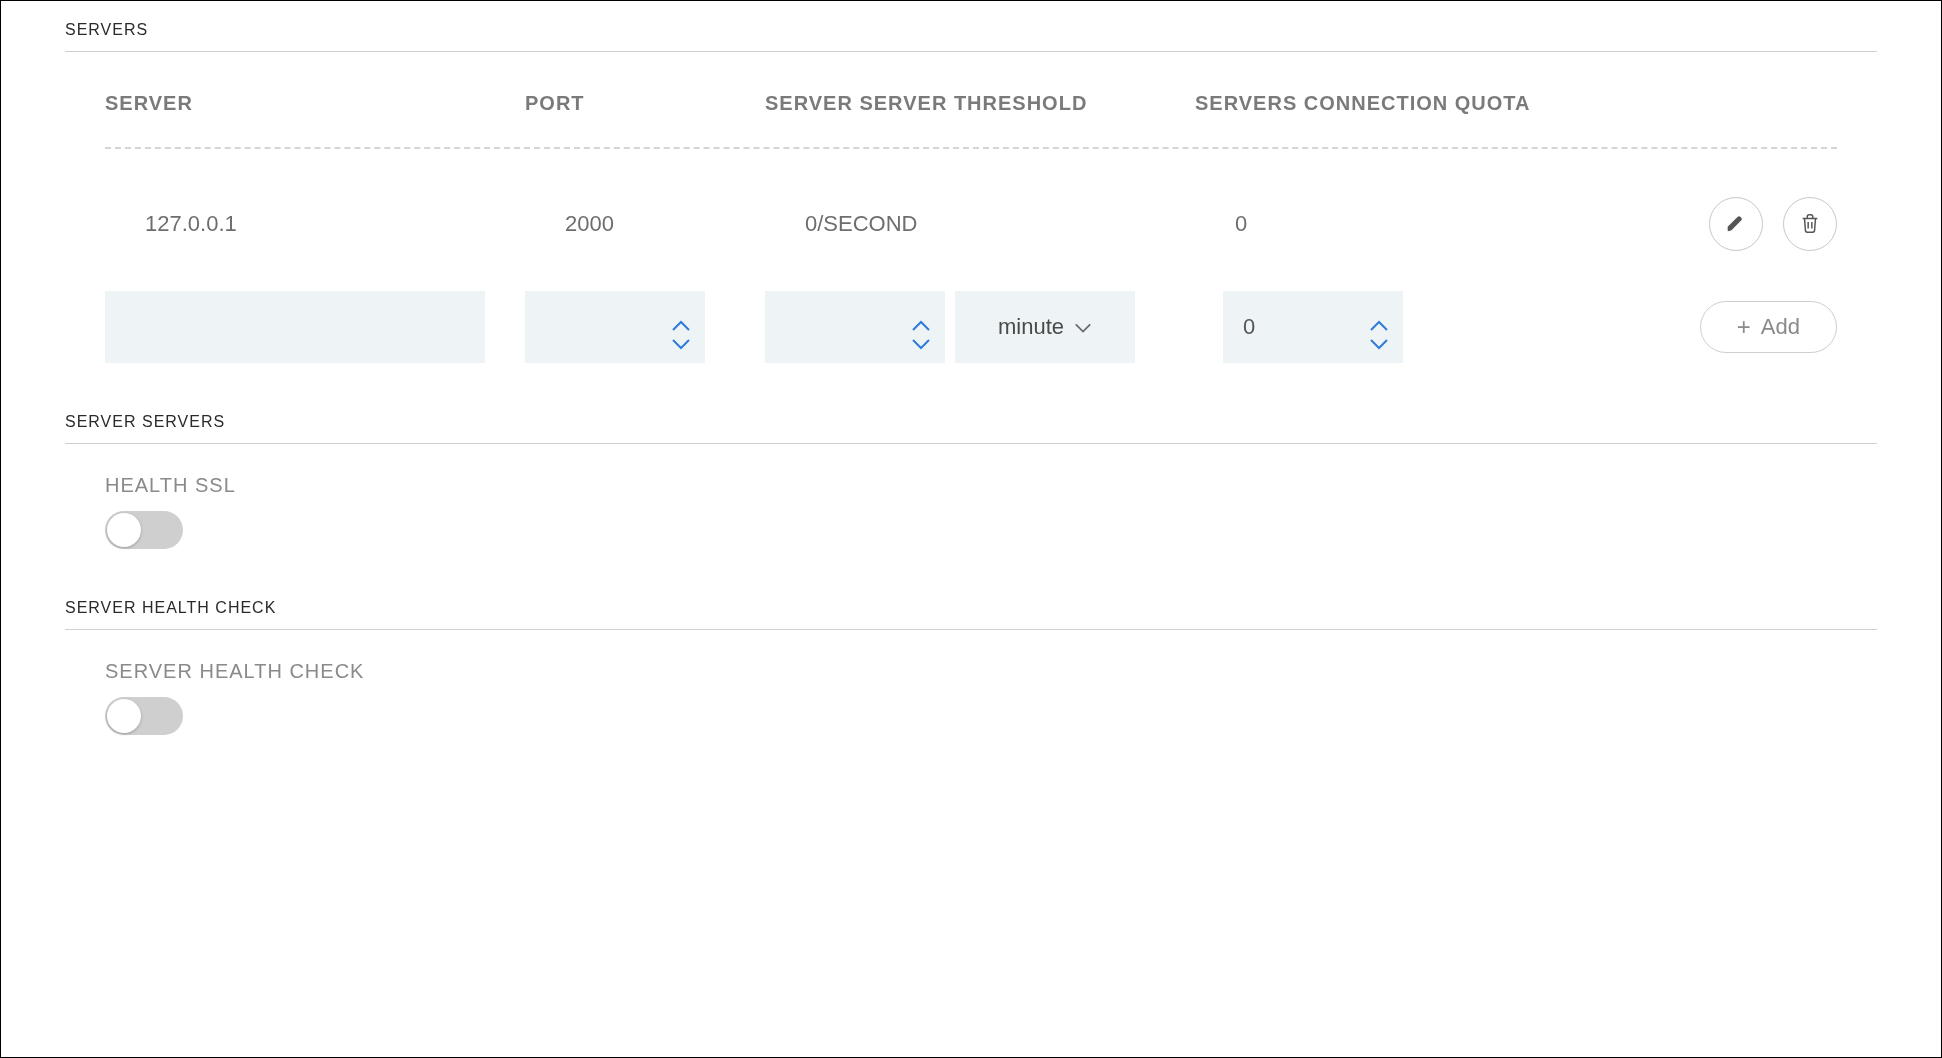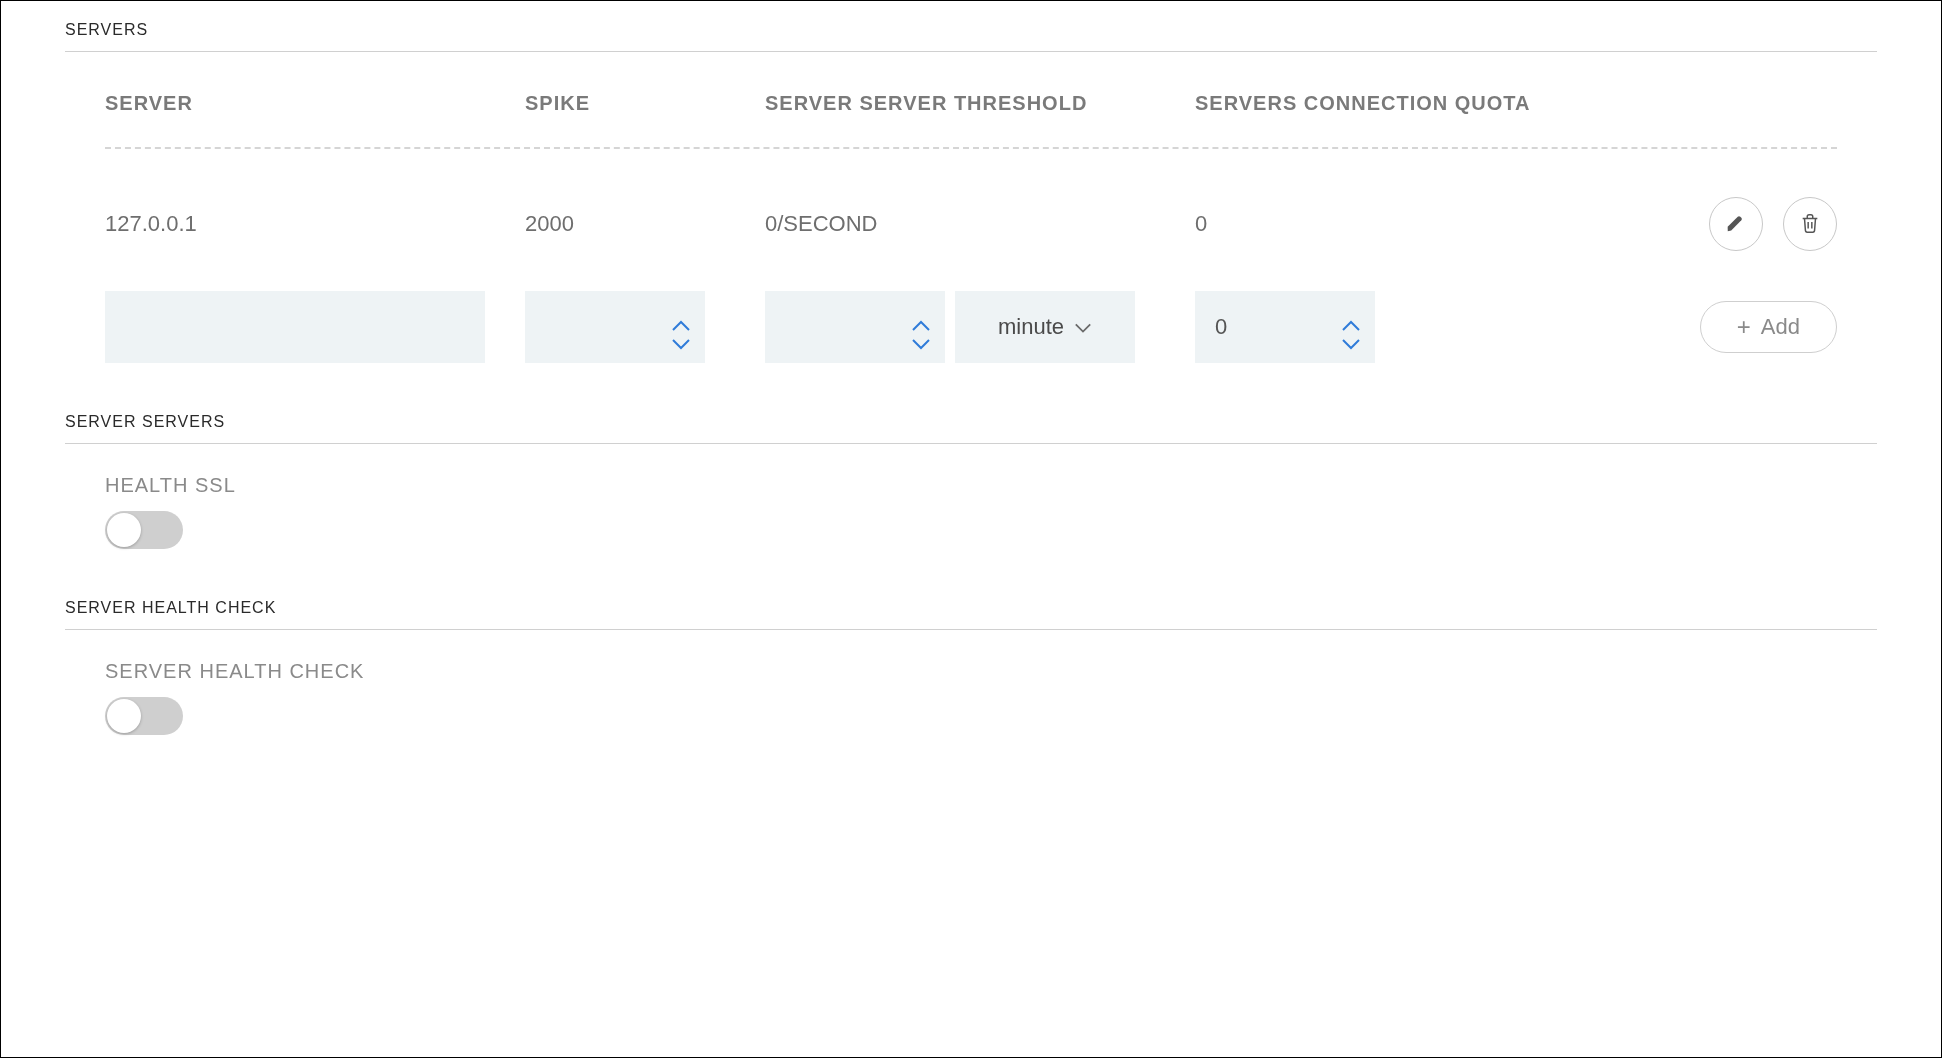--- a/index.html
+++ b/index.html
@@ -31,20 +31,21 @@
   .col { font-size: 20px; font-weight: 600; letter-spacing: 1px; color: #7a7a7a; }
   .col-server { flex: 0 0 420px; }
   .col-port   { flex: 0 0 240px; }
   .col-spike  { flex: 0 0 430px; }
   .col-quota  { flex: 0 0 400px; }
   .col-actions{ flex: 1; display: flex; justify-content: flex-end; gap: 20px; align-items: center; }
   .table-row {
     display: flex;
     align-items: center;
     padding: 48px 0 40px 0;
+    margin-left: 40px;
   }
   .cell { font-size: 22px; color: #6e6e6e; }
   .icon-btn {
     width: 54px; height: 54px; border-radius: 50%;
     border: 1px solid #c8c8c8; background: #fff;
     display: flex; align-items: center; justify-content: center;
     cursor: pointer;
   }
   .icon-btn svg { width: 22px; height: 22px; stroke: #555; fill: none; stroke-width: 1.6; }
   .icon-btn.pencil svg { fill: #555; stroke: none; }
@@ -67,21 +68,21 @@
     padding: 0 56px 0 20px;
   }
   .spinner .val { color: #555; }
   .spinner .arrows {
     position: absolute; right: 14px; top: 50%; transform: translateY(-50%);
     display: flex; flex-direction: column; gap: 6px;
   }
   .chev { width: 20px; height: 12px; cursor: pointer; }
   .chev svg { width: 20px; height: 12px; stroke: #2f7bd9; fill: none; stroke-width: 2; }
   .col-port-input { flex: 0 0 180px; margin-right: 60px; }
-  .col-spike-group { flex: 0 0 370px; display: flex; gap: 10px; margin-right: 60px; }
+  .col-spike-group { flex: 0 0 370px; display: flex; gap: 10px; margin-right: 88px; }
   .spike-num { flex: 0 0 180px; }
   .spike-unit {
     flex: 1; background: #eef3f5; height: 72px;
     display: flex; align-items: center; justify-content: center; gap: 10px;
     font-size: 22px; color: #4a4a4a; cursor: pointer;
     padding: 0 14px;
   }
   .spike-unit svg { width: 18px; height: 12px; stroke: #6a6a6a; fill: none; stroke-width: 2; }
   .col-quota-input { flex: 0 0 180px; margin-right: auto; }
   .add-btn {
@@ -107,21 +108,21 @@
 </style>
 </head>
 <body>
 
 <div class="section">
   <h2 class="section-title">SERVERS</h2>
 
   <div class="table-area">
     <div class="table-header">
       <div class="col col-server">SERVER</div>
-      <div class="col col-port">SPIKE</div>
+      <div class="col col-port">PORT</div>
       <div class="col col-spike">SERVER SERVER THRESHOLD</div>
       <div class="col col-quota">SERVERS CONNECTION QUOTA</div>
       <div class="col col-actions"></div>
     </div>
 
     <div class="table-row">
       <div class="cell col-server">127.0.0.1</div>
       <div class="cell col-port">2000</div>
       <div class="cell col-spike">0/SECOND</div>
       <div class="cell col-quota">0</div>

